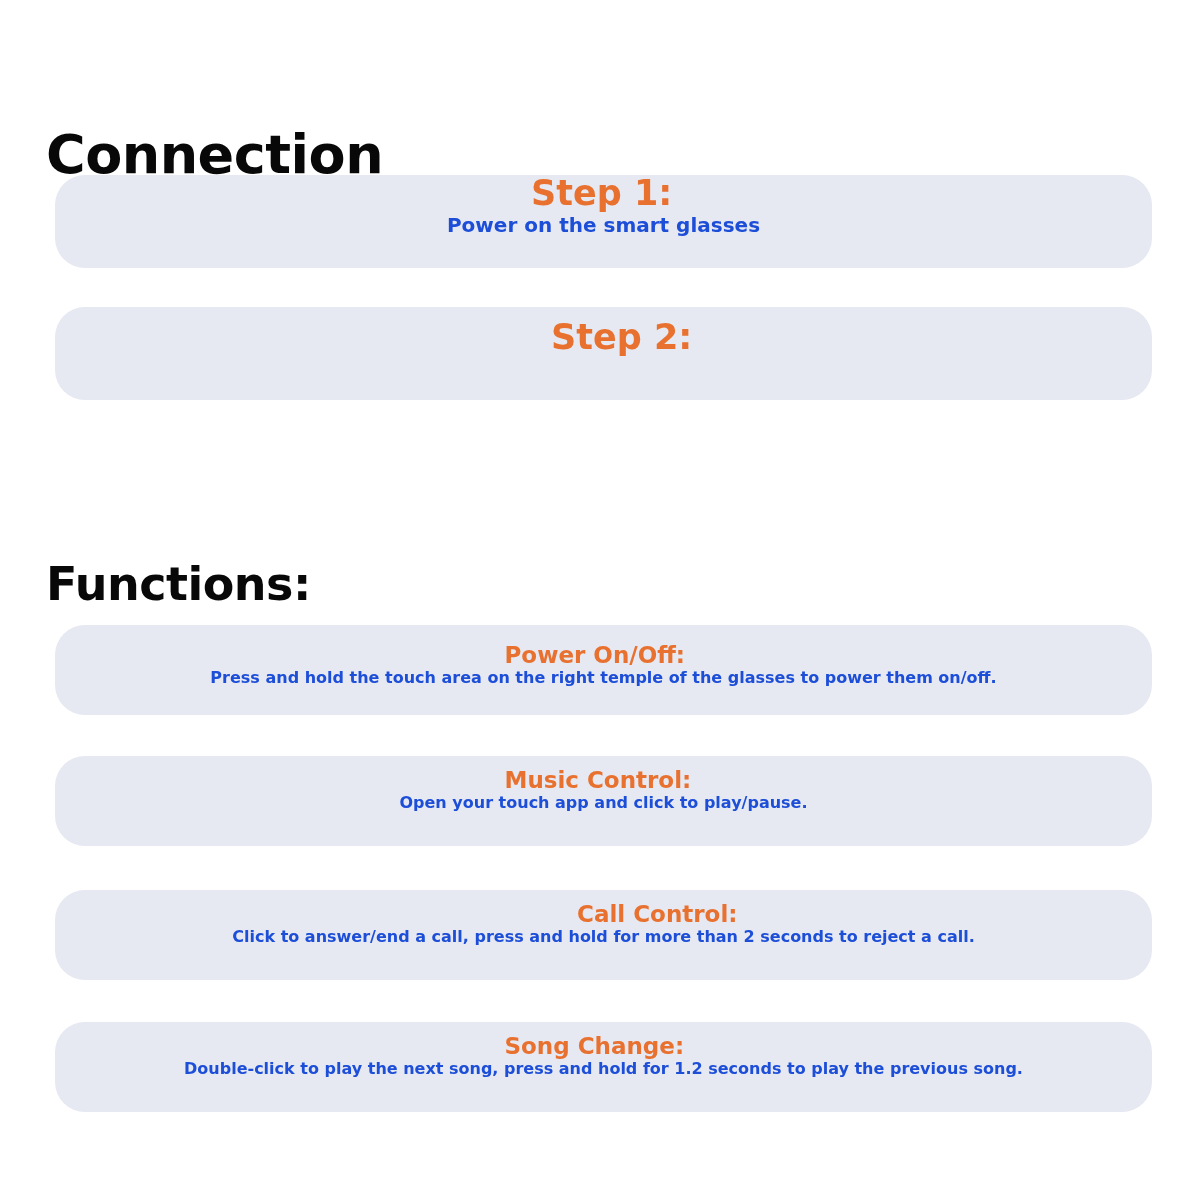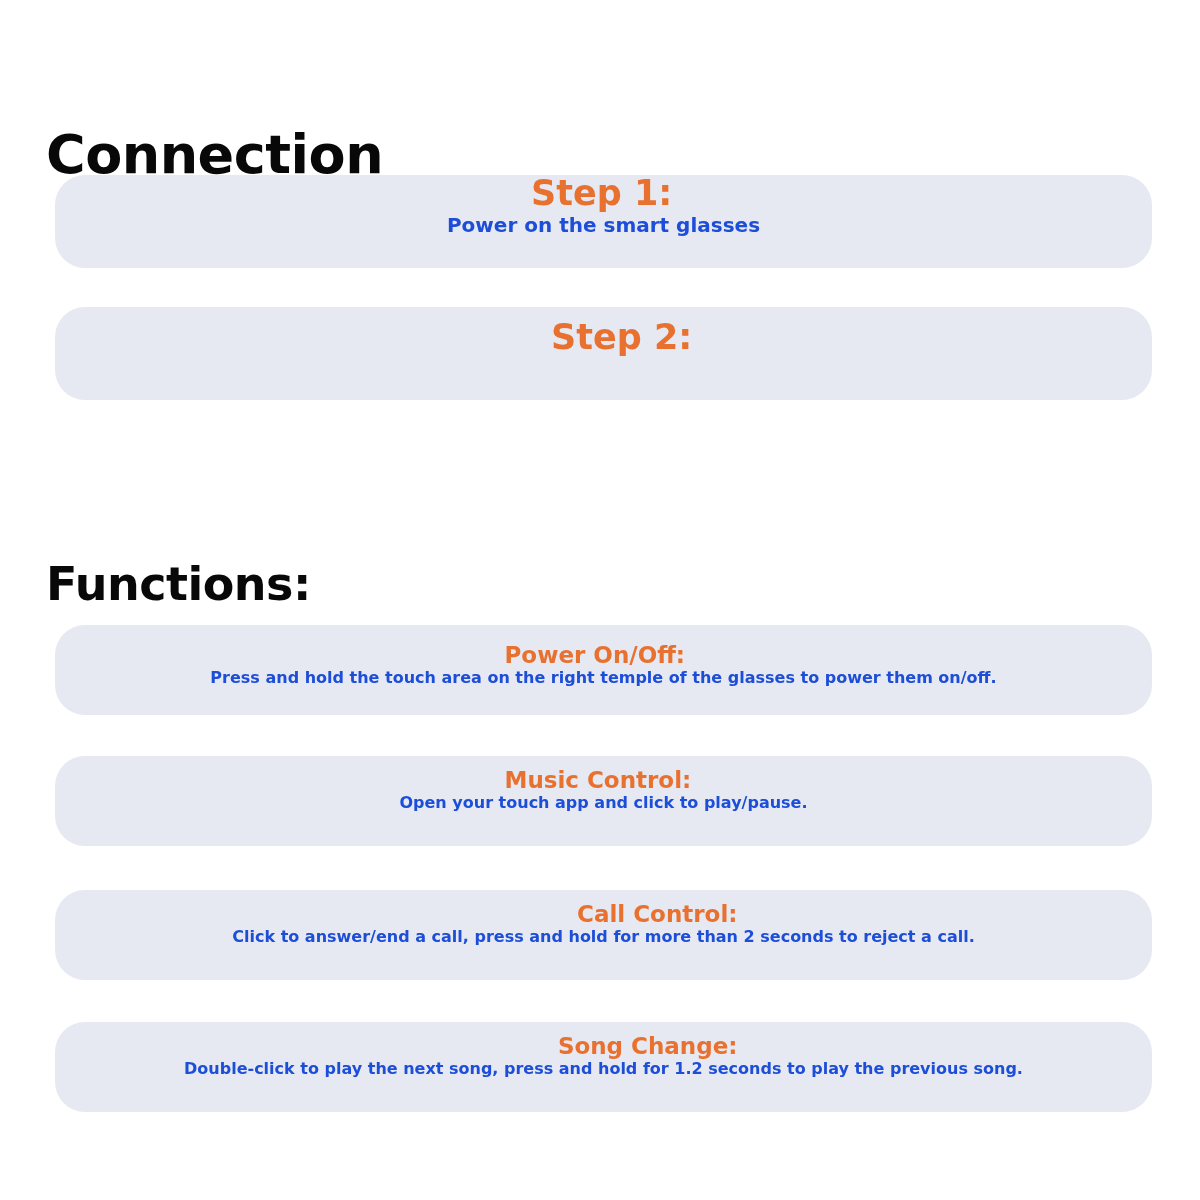--- a/index.html
+++ b/index.html
@@ -112,21 +112,21 @@
   #func-card-2 { top: 890px; text-align: right; }
   #func-card-3 { top: 1022px; }
 
   #func-card-0 .card-label,
   #func-card-0 .card-desc { position: relative; top: 17px; }
   #func-card-1 .card-label,
   #func-card-1 .card-desc { position: relative; top: 11px; }
   #func-card-2 .card-label,
   #func-card-2 .card-desc { position: relative; top: 11px; }
   #func-card-3 .card-label,
-  #func-card-3 .card-desc { position: relative; top: 11px; text-align: right; }
+  #func-card-3 .card-desc { position: relative; top: 11px; }
 </style>
 </head>
 <body>
 
 <div class="page">
 
   <h1 class="section-heading" id="connection-heading">Connection</h1>
 
   <div class="card step-card" id="step-card-1">
     <span class="card-label">Step 1:</span>

